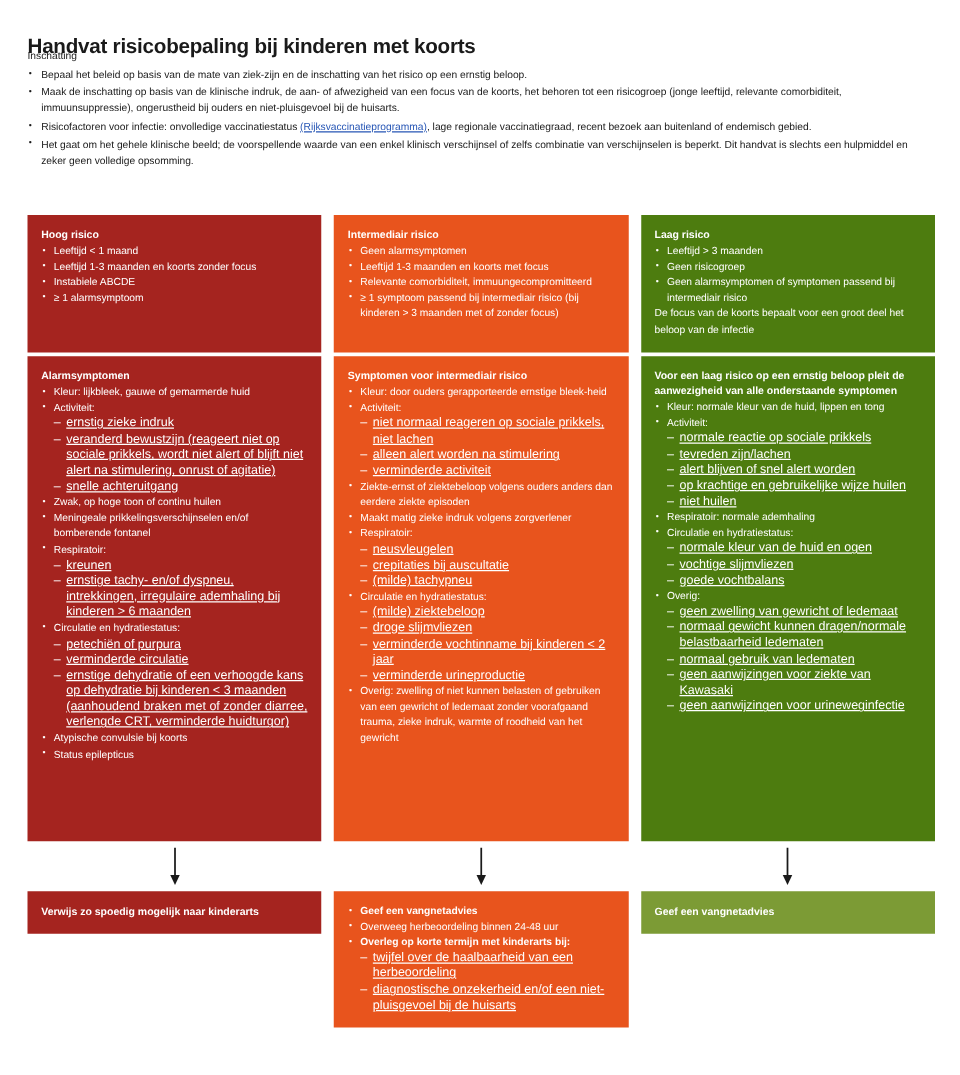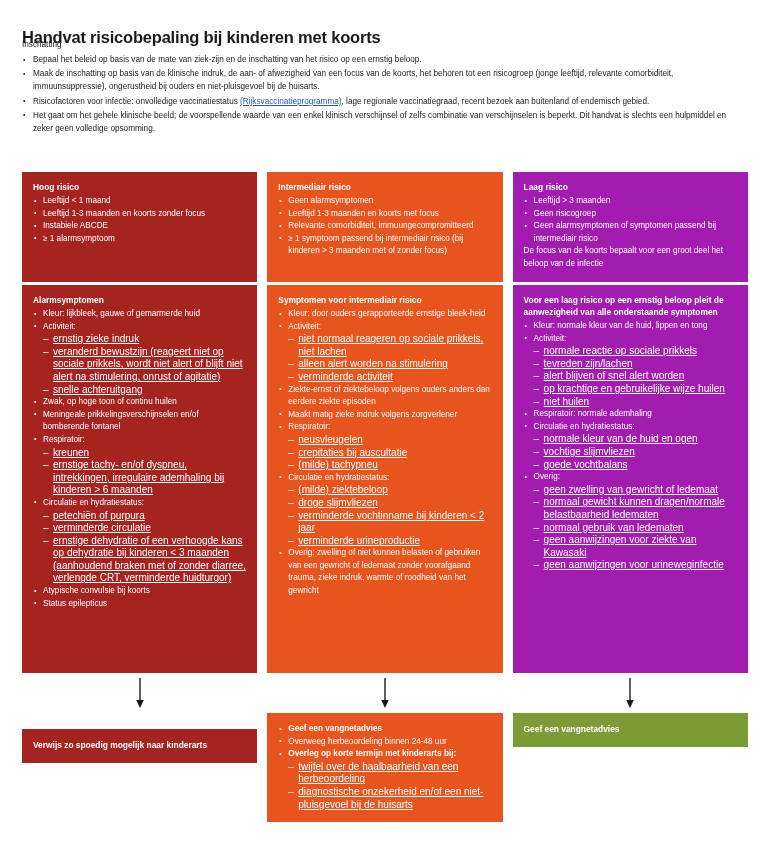--- a/index.html
+++ b/index.html
@@ -85,21 +85,21 @@
     flex-direction: column;
   }
 
   .box {
     box-sizing: border-box;
     padding: 9px 11px 10px 11px;
     color: #ffffff;
   }
   .box.red    { background: #a5241f; }
   .box.orange { background: #e8541d; }
-  .box.green  { background: #a21caf; }
+  .box.green  { background: #4d7c0f; }
 
   .box-title {
     font-size: 8.4px;
     font-weight: bold;
     line-height: 12px;
     margin-bottom: 2px;
     color: #ffffff;
   }
 
   .blist {
@@ -168,21 +168,21 @@
     display: block;
     width: 14px;
     height: 30px;
   }
 
   .action-box {
     box-sizing: border-box;
     padding: 10px 11px 11px 11px;
     color: #ffffff;
   }
-  .action-box.red    { background: #a5241f; margin-top: 16px; }
+  .action-box.red    { background: #a5241f; }
   .action-box.orange { background: #e8541d; }
   .action-box.green  { background: #7c9b35; }
   .action-title {
     font-size: 8.4px;
     font-weight: bold;
     line-height: 12.6px;
     color: #ffffff;
   }
 </style>
 </head>

